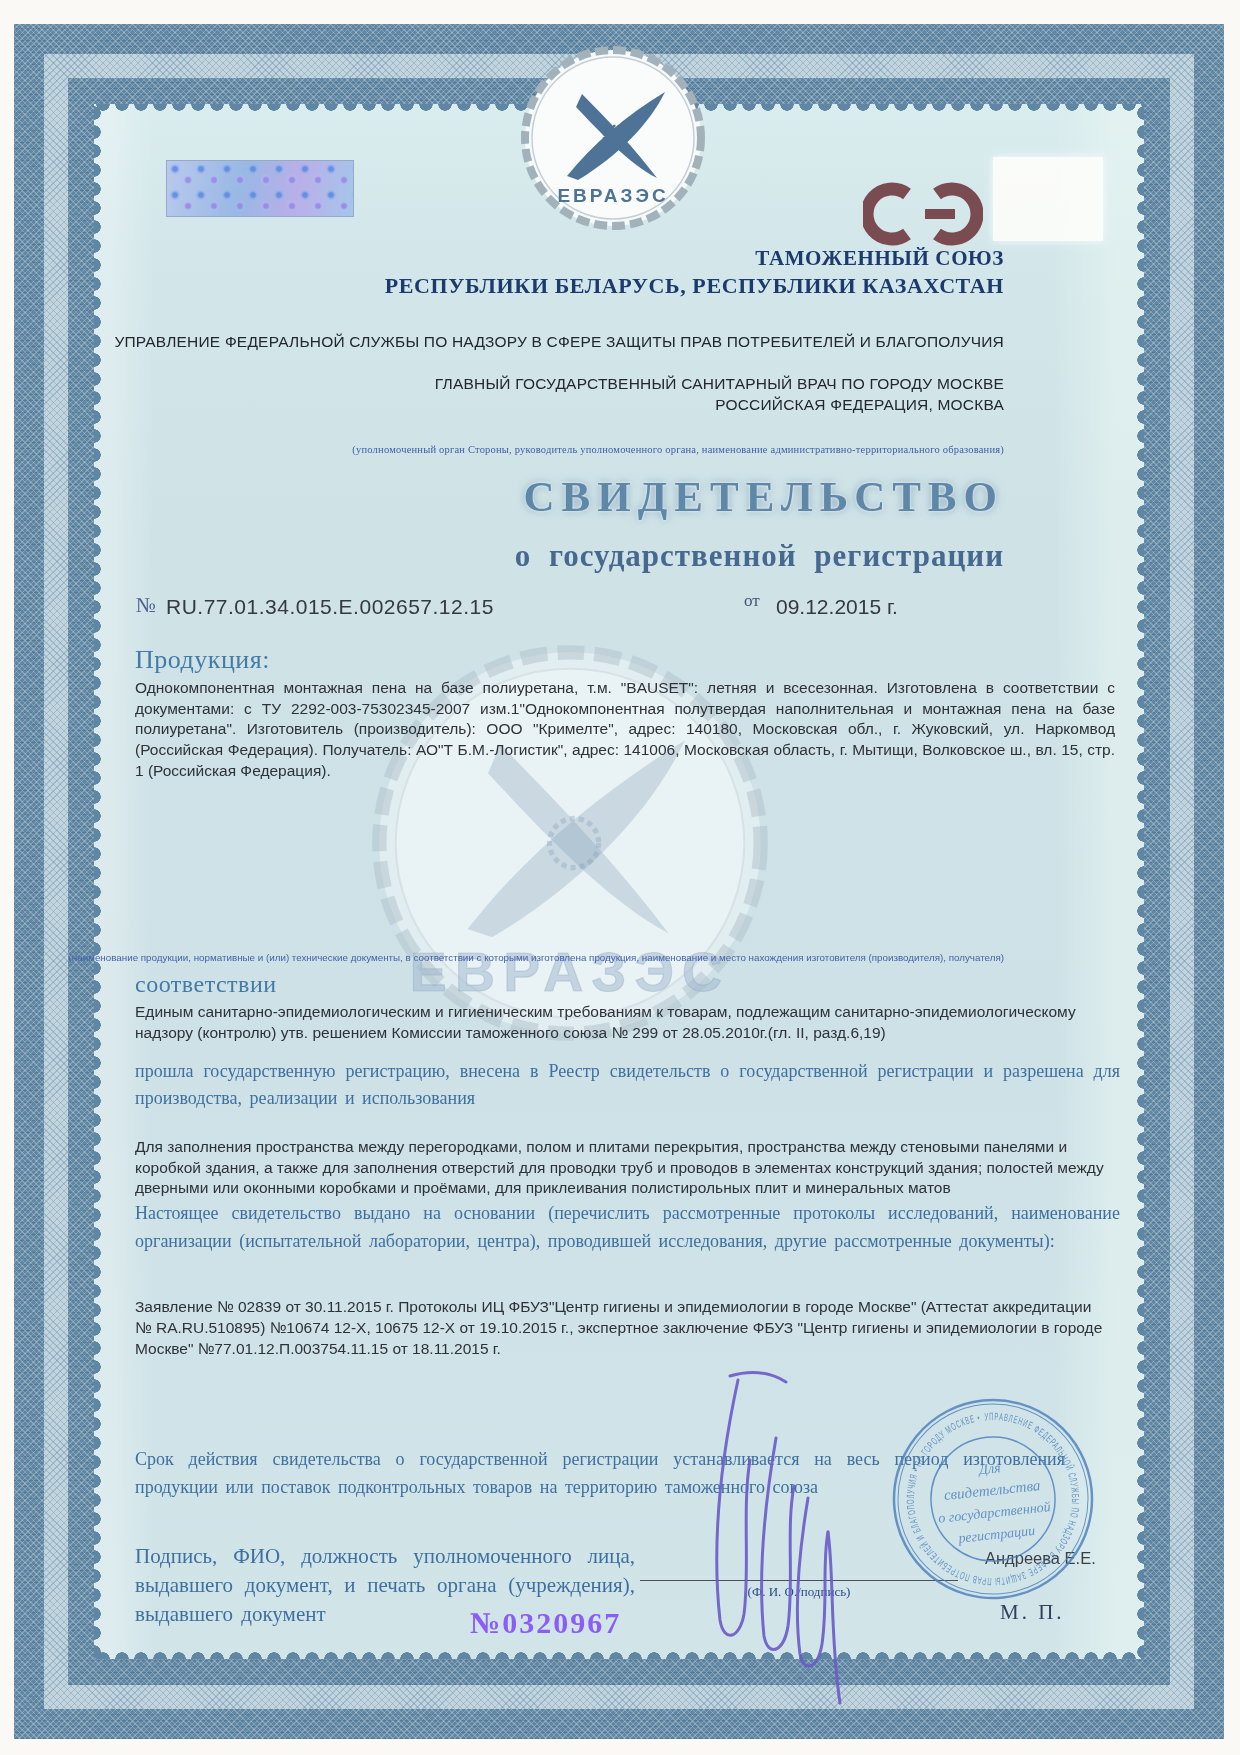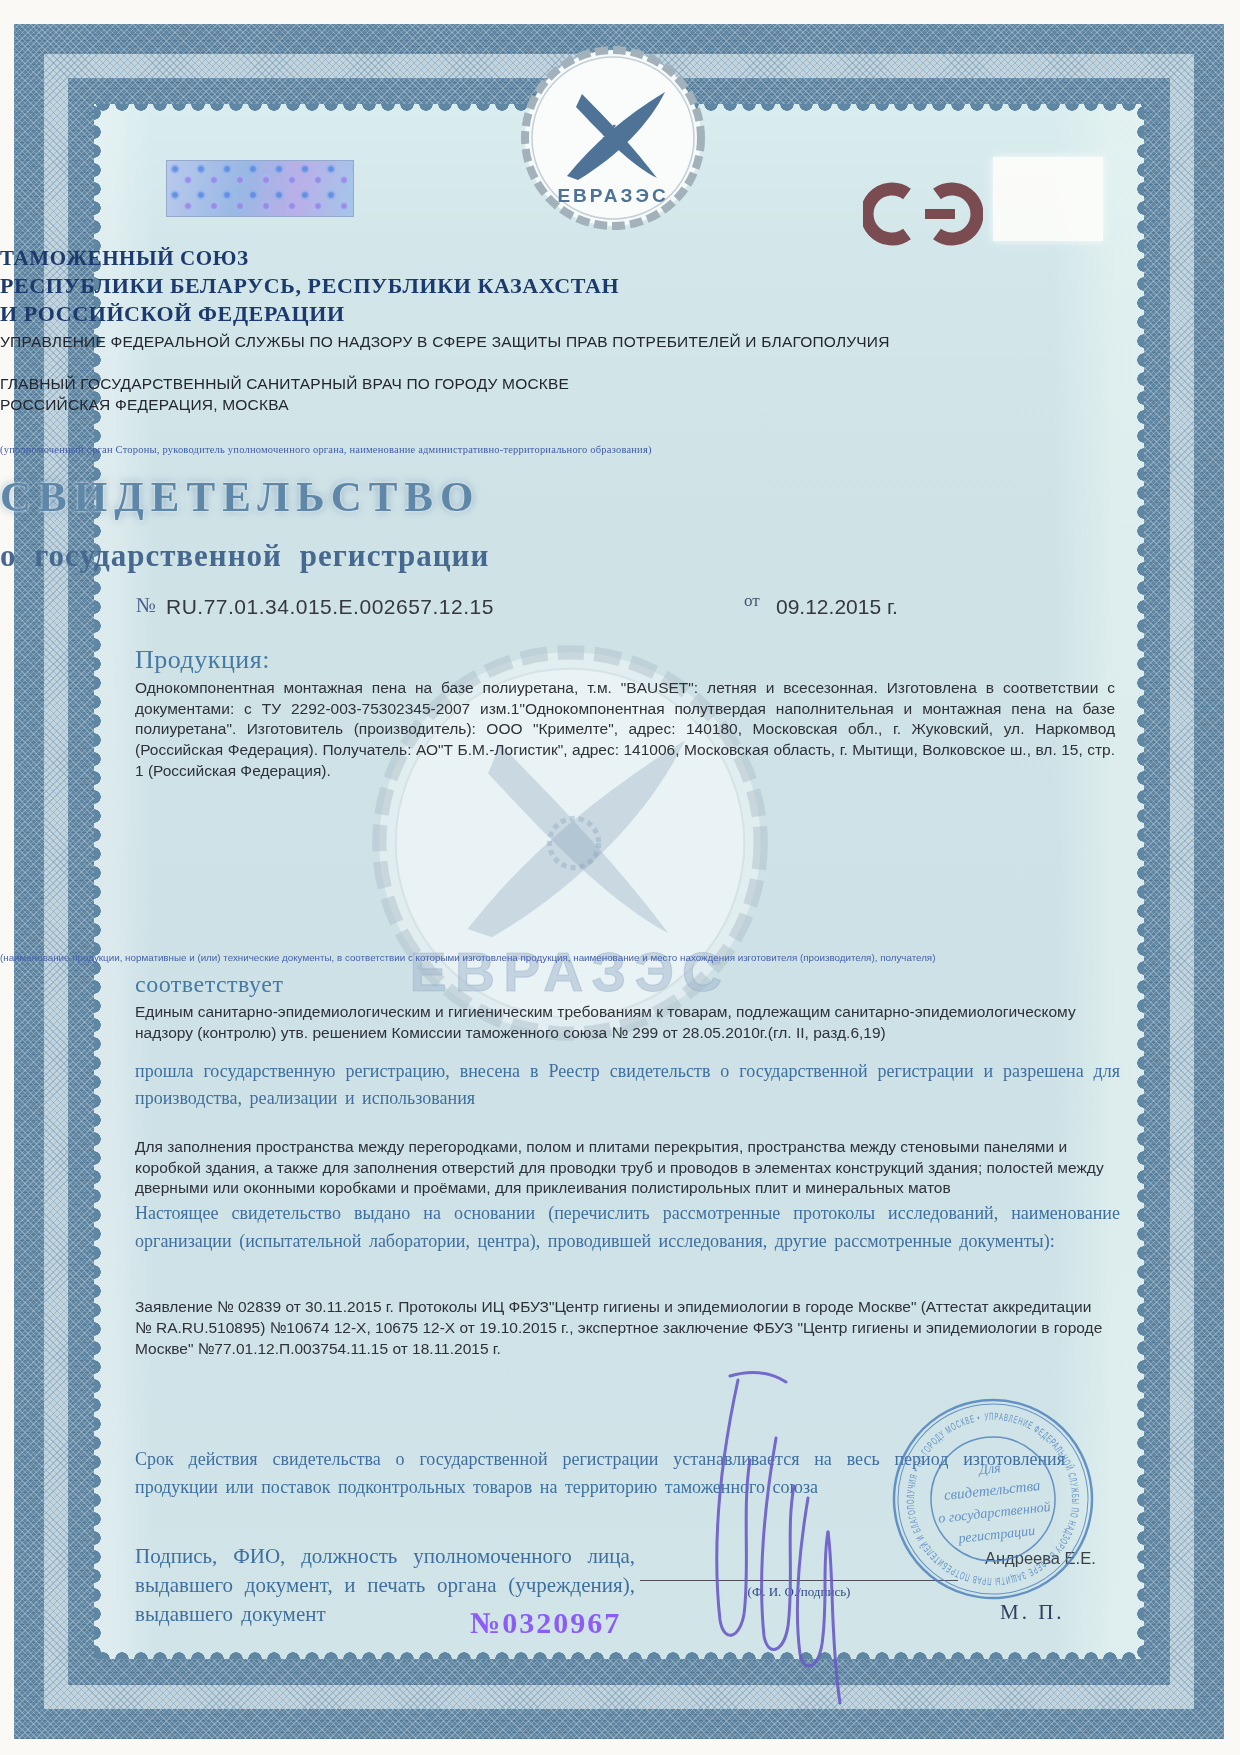--- a/index.html
+++ b/index.html
@@ -23,21 +23,21 @@
       linear-gradient(90deg,rgba(255,255,255,.28) 0 18px,transparent 60px calc(100% - 90px),rgba(236,248,244,.5) calc(100% - 30px)),
       linear-gradient(180deg,#d9ecee 0,#d3e7ea 140px,#cfe3e7 420px,#cde1e6 62%,#d1e5e9 100%);}
   .sc-top,.sc-bottom{position:absolute;left:94px;right:96px;height:7px;}
   .sc-top{top:104px;background:radial-gradient(7px 7px at 9px 0,#5f87a3 0 6.5px,transparent 7px) repeat-x;background-size:19px 7px;}
   .sc-bottom{bottom:96px;background:radial-gradient(7px 7px at 9px 7px,#5f87a3 0 6.5px,transparent 7px) repeat-x;background-size:19px 7px;}
   .sc-left,.sc-right{position:absolute;top:104px;bottom:96px;width:7px;}
   .sc-left{left:94px;background:radial-gradient(7px 7px at 0 9px,#5f87a3 0 6.5px,transparent 7px) repeat-y;background-size:7px 19px;}
   .sc-right{right:96px;background:radial-gradient(7px 7px at 7px 9px,#5f87a3 0 6.5px,transparent 7px) repeat-y;background-size:7px 19px;}
 
   .abs{position:absolute;}
-  .ctr{left:0;width:988px;text-align:left;}
+  .ctr{left:16px;width:988px;text-align:right;}
   .serif{font-family:"Liberation Serif",serif;}
 
   
   .union{color:#1d3a6e;font-weight:bold;letter-spacing:.6px;}
   .auth-line{color:#23262e;font-size:15.5px;letter-spacing:.2px;line-height:21px;}
   .caption-sm{color:#3f5ca6;font-size:10.5px;letter-spacing:.2px;}
 
   .title-main{font-weight:bold;font-size:43px;letter-spacing:7px;color:#5e87a8;
     text-shadow:0 0 3px rgba(255,255,255,.9),0 0 9px rgba(70,110,150,.55);}
   .title-sub{font-weight:bold;font-size:31px;color:#47698f;word-spacing:9px;letter-spacing:1px;}
@@ -101,41 +101,40 @@
   <svg class="abs" style="left:863px;top:180px;" width="120" height="68" viewBox="0 0 120 68">
     <path d="M 44 14 A 25 25 0 1 0 44 54" fill="none" stroke="#7b4b52" stroke-width="13" stroke-linecap="butt"></path>
     <path d="M 74 14 A 25 25 0 1 1 74 54" fill="none" stroke="#7b4b52" stroke-width="13"></path>
     <rect x="62" y="29" width="30" height="10" fill="#7b4b52"></rect>
   </svg>
 
   <div class="abs white-patch" style="left:993px;top:157px;width:110px;height:84px;"></div>
 
   <div class="abs ctr serif union" style="top:246px;font-size:21px;">ТАМОЖЕННЫЙ СОЮЗ</div>
   <div class="abs ctr serif union" style="top:273px;font-size:22px;">РЕСПУБЛИКИ БЕЛАРУСЬ, РЕСПУБЛИКИ КАЗАХСТАН</div>
-  <div class="abs ctr serif union" style="top:301px;font-size:22px;">И РОССИЙСКОЙ ФЕДЕРАЦИИ</div>
 
   <div class="abs ctr auth-line" style="top:331px;">УПРАВЛЕНИЕ ФЕДЕРАЛЬНОЙ СЛУЖБЫ ПО НАДЗОРУ В СФЕРЕ ЗАЩИТЫ ПРАВ ПОТРЕБИТЕЛЕЙ И БЛАГОПОЛУЧИЯ</div>
   <div class="abs ctr auth-line" style="top:373px;">ГЛАВНЫЙ ГОСУДАРСТВЕННЫЙ САНИТАРНЫЙ ВРАЧ ПО ГОРОДУ МОСКВЕ</div>
   <div class="abs ctr serif caption-sm" style="top:444px;">(уполномоченный орган Стороны, руководитель уполномоченного органа, наименование административно-территориального образования)</div>
 
   <div class="abs ctr auth-line" style="top:394px;">РОССИЙСКАЯ ФЕДЕРАЦИЯ, МОСКВА</div>
 
   <div class="abs ctr serif title-main" style="top:472px;">СВИДЕТЕЛЬСТВО</div>
   <div class="abs ctr serif title-sub" style="top:538px;">о государственной регистрации</div>
 
   <div class="abs serif num-label" style="left:136px;top:593px;">№</div>
   <div class="abs num-value" style="left:166px;top:595px;">RU.77.01.34.015.E.002657.12.15</div>
   <div class="abs serif date-label" style="left:744px;top:591px;">от</div>
   <div class="abs date-value" style="left:776px;top:595px;">09.12.2015 г.</div>
 
   <div class="abs serif h-blue" style="left:135px;top:645px;font-size:26px;">Продукция:</div>
   <div class="abs body-txt" style="left:135px;top:678px;width:980px;">Однокомпонентная монтажная пена на базе полиуретана, т.м. "BAUSET": летняя и всесезонная. Изготовлена в соответствии с документами: с ТУ 2292-003-75302345-2007 изм.1"Однокомпонентная полутвердая наполнительная и монтажная пена на базе полиуретана". Изготовитель (производитель): ООО "Кримелте", адрес: 140180, Московская обл., г. Жуковский, ул. Наркомвод (Российская Федерация).  Получатель: АО"Т Б.М.-Логистик", адрес: 141006, Московская область, г. Мытищи, Волковское ш., вл. 15, стр. 1 (Российская Федерация).</div>
   <div class="abs ctr tiny-cap" style="top:952px;">(наименование продукции, нормативные и (или) технические документы, в соответствии с которыми изготовлена продукция, наименование и место нахождения изготовителя (производителя), получателя)</div>
 
-  <div class="abs serif h-blue" style="left:135px;top:971px;font-size:24px;">соответствует</div>
+  <div class="abs serif h-blue" style="left:135px;top:971px;font-size:24px;">соответствии</div>
   <div class="abs body-txt" style="left:135px;top:1002px;width:975px;text-align:left;">Единым санитарно-эпидемиологическим и гигиеническим требованиям к товарам, подлежащим санитарно-эпидемиологическому надзору (контролю) утв. решением Комиссии таможенного союза № 299 от 28.05.2010г.(гл. II, разд.6,19)</div>
 
   <div class="abs serif h-justify" style="left:135px;top:1058px;width:985px;">прошла государственную регистрацию, внесена в Реестр свидетельств о государственной регистрации и разрешена для производства, реализации и использования</div>
   <div class="abs body-txt" style="left:135px;top:1137px;width:985px;text-align:left;">Для заполнения пространства между перегородками, полом и плитами перекрытия, пространства между стеновыми панелями и коробкой здания, а также для заполнения отверстий для проводки труб и проводов в элементах конструкций здания; полостей между дверными или оконными коробками и проёмами, для приклеивания полистирольных плит и минеральных матов</div>
 
   <div class="abs serif h-justify" style="left:135px;top:1200px;width:985px;line-height:27.5px;">Настоящее свидетельство выдано на основании (перечислить рассмотренные протоколы исследований, наименование организации (испытательной лаборатории, центра), проводившей исследования, другие рассмотренные документы):</div>
   <div class="abs body-txt" style="left:135px;top:1296px;width:975px;text-align:left;line-height:21px;">Заявление № 02839 от 30.11.2015 г. Протоколы ИЦ ФБУЗ"Центр гигиены и эпидемиологии в городе Москве" (Аттестат аккредитации № RA.RU.510895) №10674 12-Х, 10675 12-Х от 19.10.2015 г., экспертное заключение ФБУЗ "Центр гигиены и эпидемиологии в городе Москве" №77.01.12.П.003754.11.15 от 18.11.2015 г.</div>
 
   <div class="abs serif h-justify" style="left:135px;top:1446px;width:930px;line-height:27.5px;">Срок действия свидетельства о государственной регистрации устанавливается на весь период изготовления продукции или поставок подконтрольных товаров на территорию таможенного союза</div>
 

